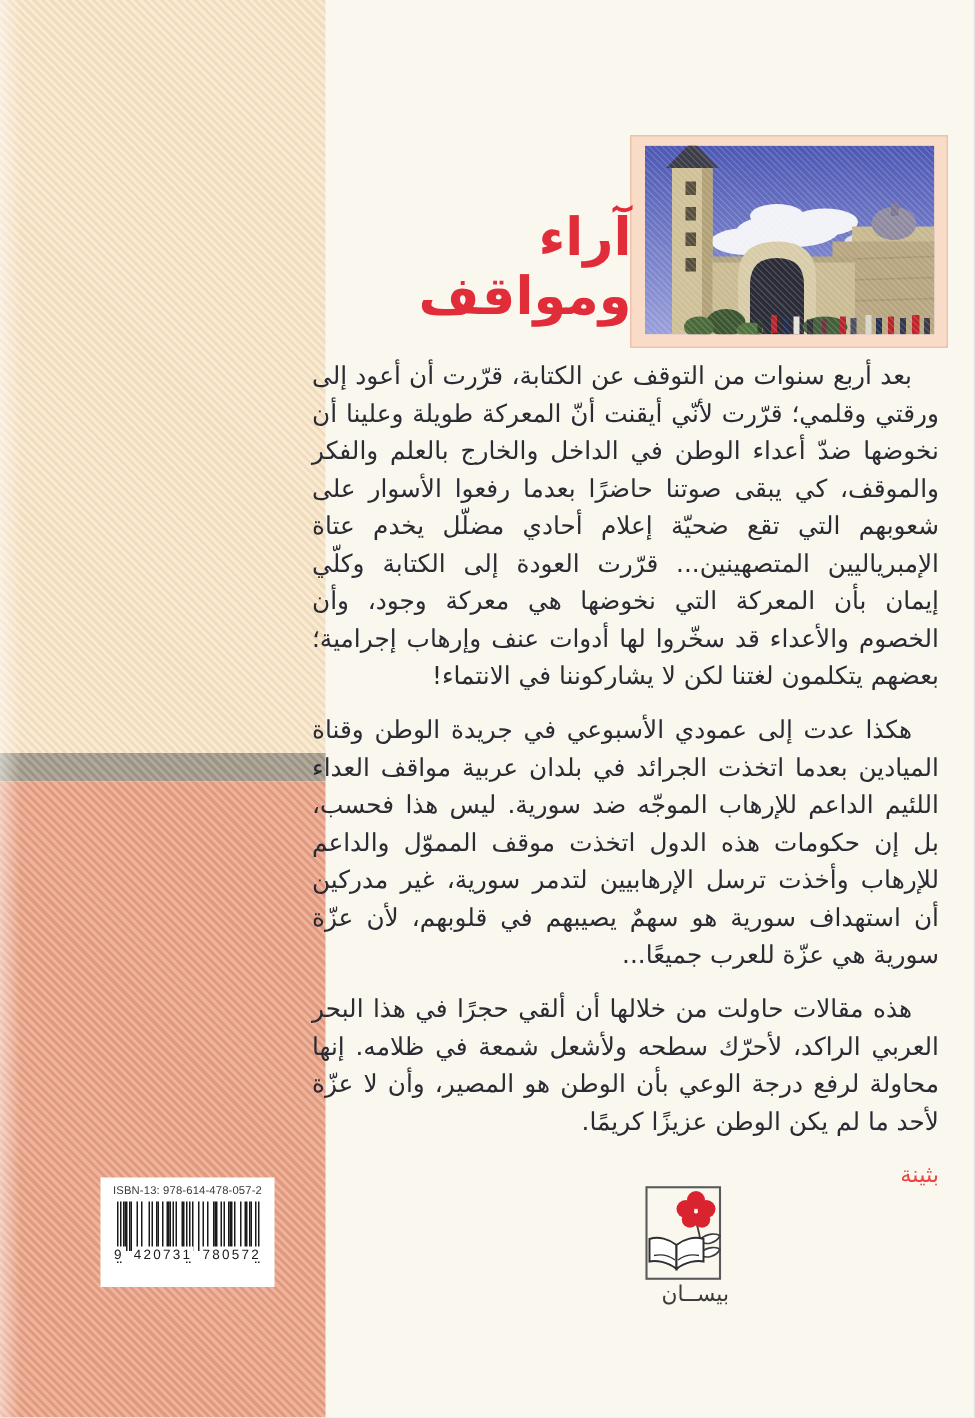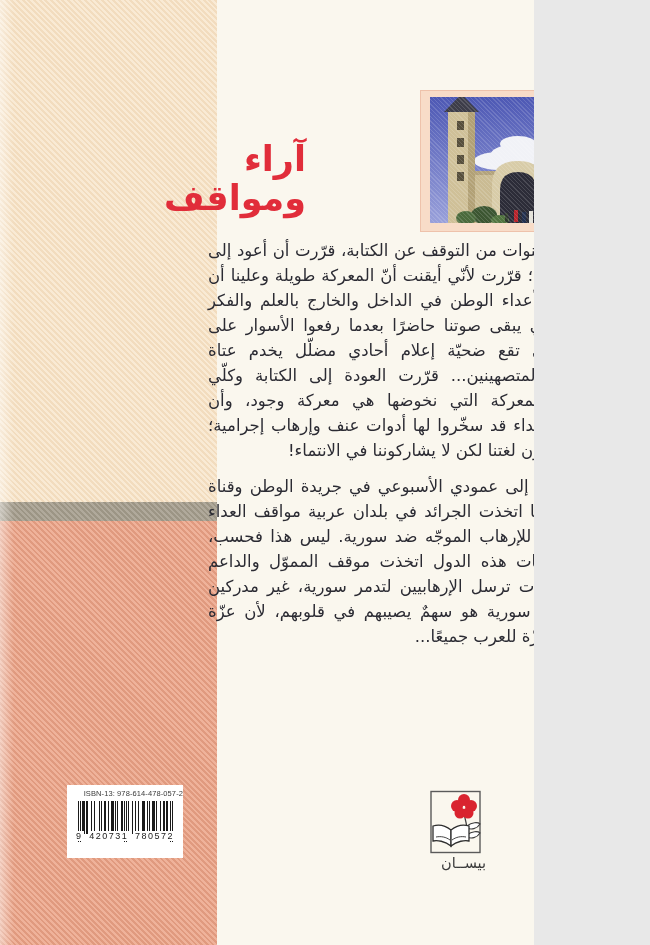--- a/index.html
+++ b/index.html
@@ -1,20 +1,19 @@
 <!DOCTYPE html>
 <html lang="ar"><head>
 <meta charset="utf-8">
 <style>
   html,body{margin:0;padding:0;background:#e8e8e8;}
   .page{
-    position:relative;width:514px;height:945px;overflow:hidden;
+    position:relative;width:649px;height:945px;overflow:hidden;
     background:#faf7ee;
     font-family:"DejaVu Sans",sans-serif;
-    padding-left:20px;
   }
   
   .strip{position:absolute;left:0;top:0;width:217px;height:945px;}
   .strip-peach{
     position:absolute;left:0;top:0;width:100%;height:502px;
     background:repeating-linear-gradient(45deg,#f9ead4 0 2px,#f2dcbe 2px 4px);
   }
   .strip-gray{
     position:absolute;left:0;top:502px;width:100%;height:19px;
     background:repeating-linear-gradient(45deg,#b0a99b 0 2px,#9c9585 2px 4px);
@@ -57,21 +56,21 @@
   .signature{
     direction:rtl;text-align:left;padding-left:42px;margin-top:4px;
     font-size:15px;color:#ef4444;
   }
   
   .barcode-box{
     position:absolute;left:67px;top:785px;width:116px;height:73px;
     background:#ffffff;box-sizing:border-box;
   }
   .isbn-label{
-    margin-top:4px;text-align:right;font-size:7.5px;color:#3a3a3a;
+    margin-top:4px;text-align:center;font-size:7.5px;color:#3a3a3a;
     font-family:"Liberation Sans","DejaVu Sans",sans-serif;letter-spacing:.1px;
     white-space:nowrap;
   }
   .bars{
     display:flex;align-items:flex-start;justify-content:center;
     width:95px;margin:3px auto 0 auto;
   }
   .bar-module{width:1px;height:33px;background:transparent;}
   .bar-module.black{background:#1a1a1a;}
   .bar-module.guard{height:41px;}
@@ -173,20 +172,21 @@
   </div>
 
   <div class="title">
     <div>آراء</div>
     <div>ومواقف</div>
   </div>
 
   <div class="body-text">
     <p>بعد أربع سنوات من التوقف عن الكتابة، قرّرت أن أعود إلى ورقتي وقلمي؛ قرّرت لأنّي أيقنت أنّ المعركة طويلة وعلينا أن نخوضها ضدّ أعداء الوطن في الداخل والخارج بالعلم والفكر والموقف، كي يبقى صوتنا حاضرًا بعدما رفعوا الأسوار على شعوبهم التي تقع ضحيّة إعلام أحادي مضلّل يخدم عتاة الإمبرياليين المتصهينين... قرّرت العودة إلى الكتابة وكلّي إيمان بأن المعركة التي نخوضها هي معركة وجود، وأن الخصوم والأعداء قد سخّروا لها أدوات عنف وإرهاب إجرامية؛ بعضهم يتكلمون لغتنا لكن لا يشاركوننا في الانتماء!</p>
     <p>هكذا عدت إلى عمودي الأسبوعي في جريدة الوطن وقناة الميادين بعدما اتخذت الجرائد في بلدان عربية مواقف العداء اللئيم الداعم للإرهاب الموجّه ضد سورية. ليس هذا فحسب، بل إن حكومات هذه الدول اتخذت موقف المموّل والداعم للإرهاب وأخذت ترسل الإرهابيين لتدمر سورية، غير مدركين أن استهداف سورية هو سهمٌ يصيبهم في قلوبهم، لأن عزّة سورية هي عزّة للعرب جميعًا...</p>
+    <p>هذه مقالات حاولت من خلالها أن ألقي حجرًا في هذا البحر العربي الراكد، لأحرّك سطحه ولأشعل شمعة في ظلامه. إنها محاولة لرفع درجة الوعي بأن الوطن هو المصير، وأن لا عزّة لأحد ما لم يكن الوطن عزيزًا كريمًا.</p>
     <div class="signature">بثينة</div>
   </div>
 
   <div class="barcode-box">
     <div class="isbn-label">ISBN-13: 978-614-478-057-2</div>
     <div class="bars">
         <div class="bar-module black guard"></div>
         <div class="bar-module guard"></div>
         <div class="bar-module black guard"></div>
         <div class="bar-module"></div>

